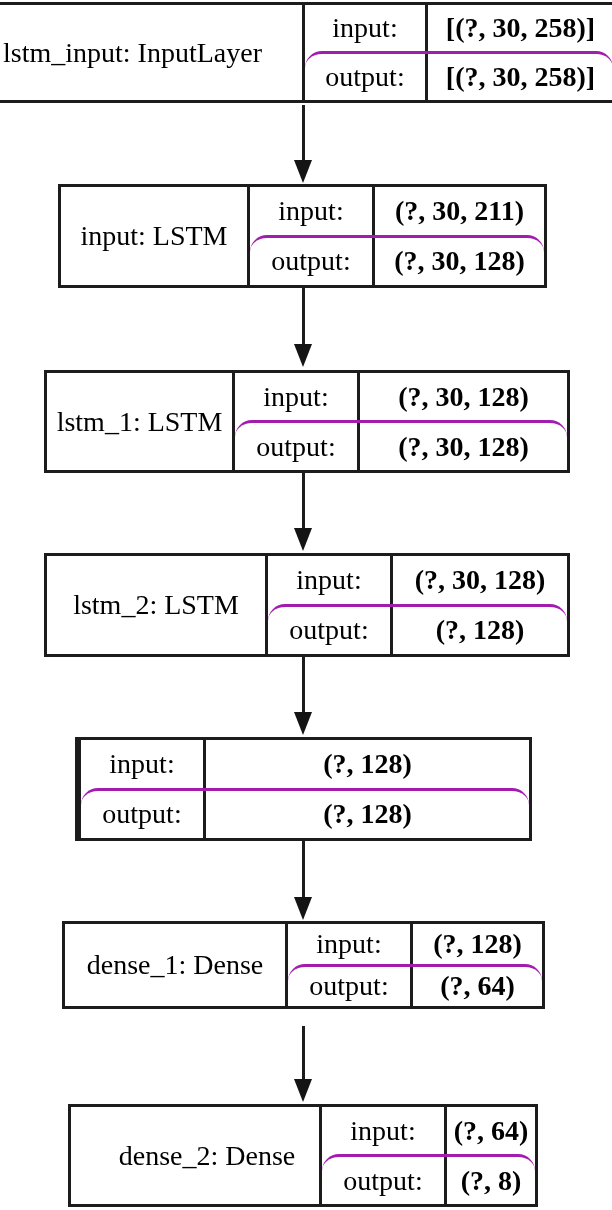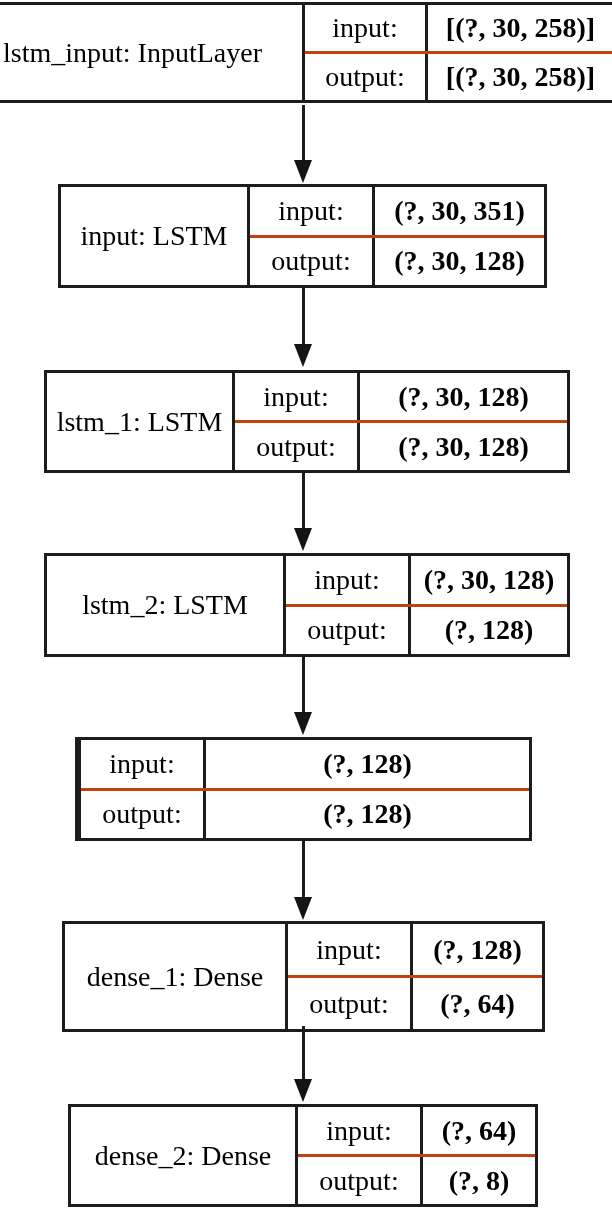--- a/index.html
+++ b/index.html
@@ -43,21 +43,22 @@
     border-left: 3px solid #1c1c1c;
   }
   .io-row {
     box-sizing: border-box;
     flex: 1;
     display: flex;
     flex-direction: row;
     align-items: stretch;
   }
   .io-row.output-row {
-    border-top: 3px solid #c2410c;
+    border-top: 3px solid #a21caf;
+    border-radius: 17px;
   }
   .io-label {
     box-sizing: border-box;
     display: flex;
     align-items: center;
     justify-content: center;
     font-size: 28px;
     white-space: nowrap;
   }
   .io-value {
@@ -111,21 +112,21 @@
   <div class="edge-line" style="left:302px; top:105px; height:55px;"></div>
   <div class="arrowhead" style="left:294px; top:160px;"></div>
 
   <div class="node" style="left:58px; top:184px; width:489px; height:104px;">
     <div class="name-cell" style="width:186px">
       <span>input: LSTM</span>
     </div>
     <div class="io-col">
       <div class="io-row input-row">
         <div class="io-label" style="width:122px">input:</div>
-        <div class="io-value">(?, 30, 351)</div>
+        <div class="io-value">(?, 30, 211)</div>
       </div>
       <div class="io-row output-row">
         <div class="io-label" style="width:122px">output:</div>
         <div class="io-value">(?, 30, 128)</div>
       </div>
     </div>
   </div>
 
   <div class="edge-line" style="left:302px; top:288px; height:56px;"></div>
   <div class="arrowhead" style="left:294px; top:344px;"></div>
@@ -143,21 +144,21 @@
         <div class="io-label" style="width:122px">output:</div>
         <div class="io-value">(?, 30, 128)</div>
       </div>
     </div>
   </div>
 
   <div class="edge-line" style="left:302px; top:473px; height:55px;"></div>
   <div class="arrowhead" style="left:294px; top:528px;"></div>
 
   <div class="node" style="left:44px; top:553px; width:526px; height:104px;">
-    <div class="name-cell" style="width:236px">
+    <div class="name-cell" style="width:218px">
       <span>lstm_2: LSTM</span>
     </div>
     <div class="io-col">
       <div class="io-row input-row">
         <div class="io-label" style="width:122px">input:</div>
         <div class="io-value">(?, 30, 128)</div>
       </div>
       <div class="io-row output-row">
         <div class="io-label" style="width:122px">output:</div>
         <div class="io-value">(?, 128)</div>
@@ -177,40 +178,40 @@
       <div class="io-row output-row">
         <div class="io-label" style="width:122px">output:</div>
         <div class="io-value">(?, 128)</div>
       </div>
     </div>
   </div>
 
   <div class="edge-line" style="left:302px; top:841px; height:56px;"></div>
   <div class="arrowhead" style="left:294px; top:897px;"></div>
 
-  <div class="node" style="left:62px; top:921px; width:483px; height:111px;">
+  <div class="node" style="left:62px; top:921px; width:483px; height:88px;">
     <div class="name-cell" style="width:220px">
       <span>dense_1: Dense</span>
     </div>
     <div class="io-col">
       <div class="io-row input-row">
         <div class="io-label" style="width:122px">input:</div>
         <div class="io-value">(?, 128)</div>
       </div>
       <div class="io-row output-row">
         <div class="io-label" style="width:122px">output:</div>
         <div class="io-value">(?, 64)</div>
       </div>
     </div>
   </div>
 
   <div class="edge-line" style="left:302px; top:1026px; height:53px;"></div>
   <div class="arrowhead" style="left:294px; top:1079px;"></div>
 
-  <div class="node" style="left:68px; top:1104px; width:470px; height:103px;">
+  <div class="node" style="left:68px; top:1104px; width:470px; height:103px;padding-left:24px;">
     <div class="name-cell" style="width:224px">
       <span>dense_2: Dense</span>
     </div>
     <div class="io-col">
       <div class="io-row input-row">
         <div class="io-label" style="width:122px">input:</div>
         <div class="io-value">(?, 64)</div>
       </div>
       <div class="io-row output-row">
         <div class="io-label" style="width:122px">output:</div>

